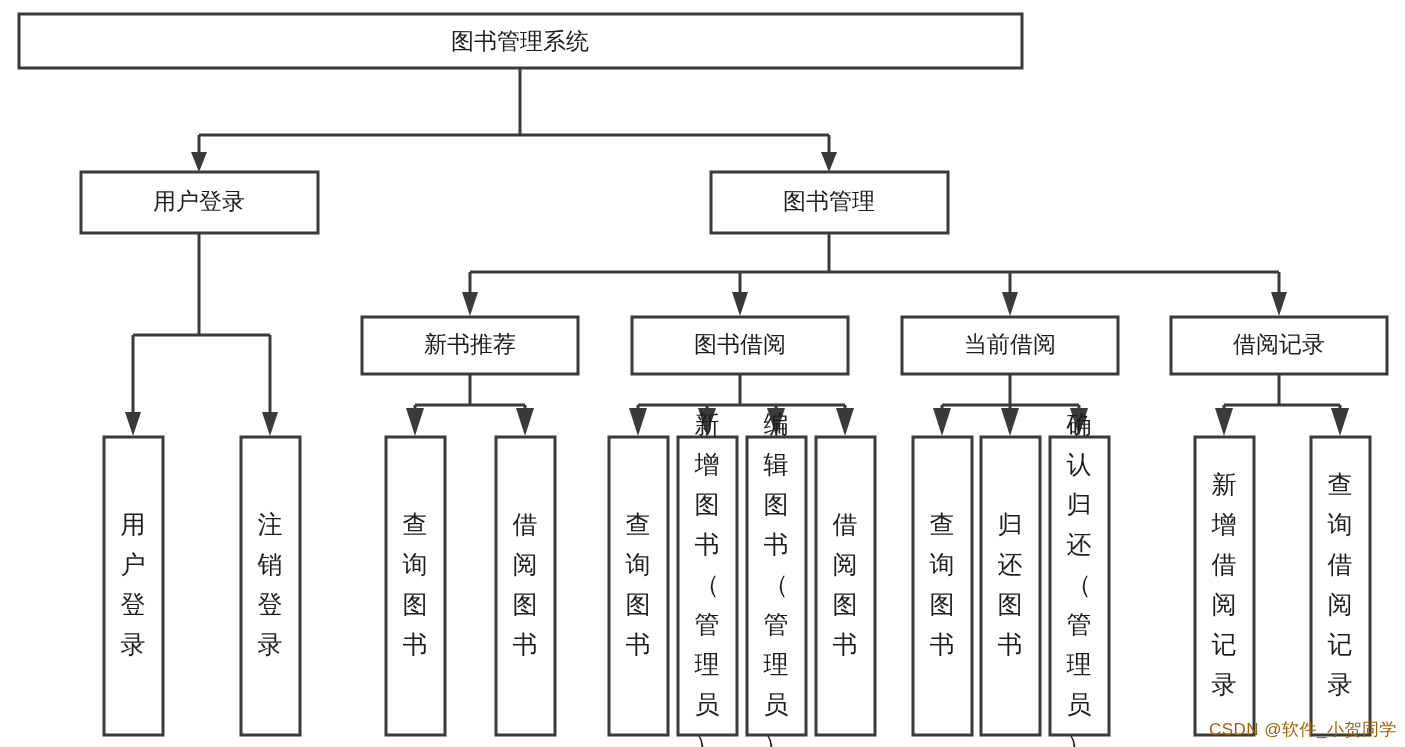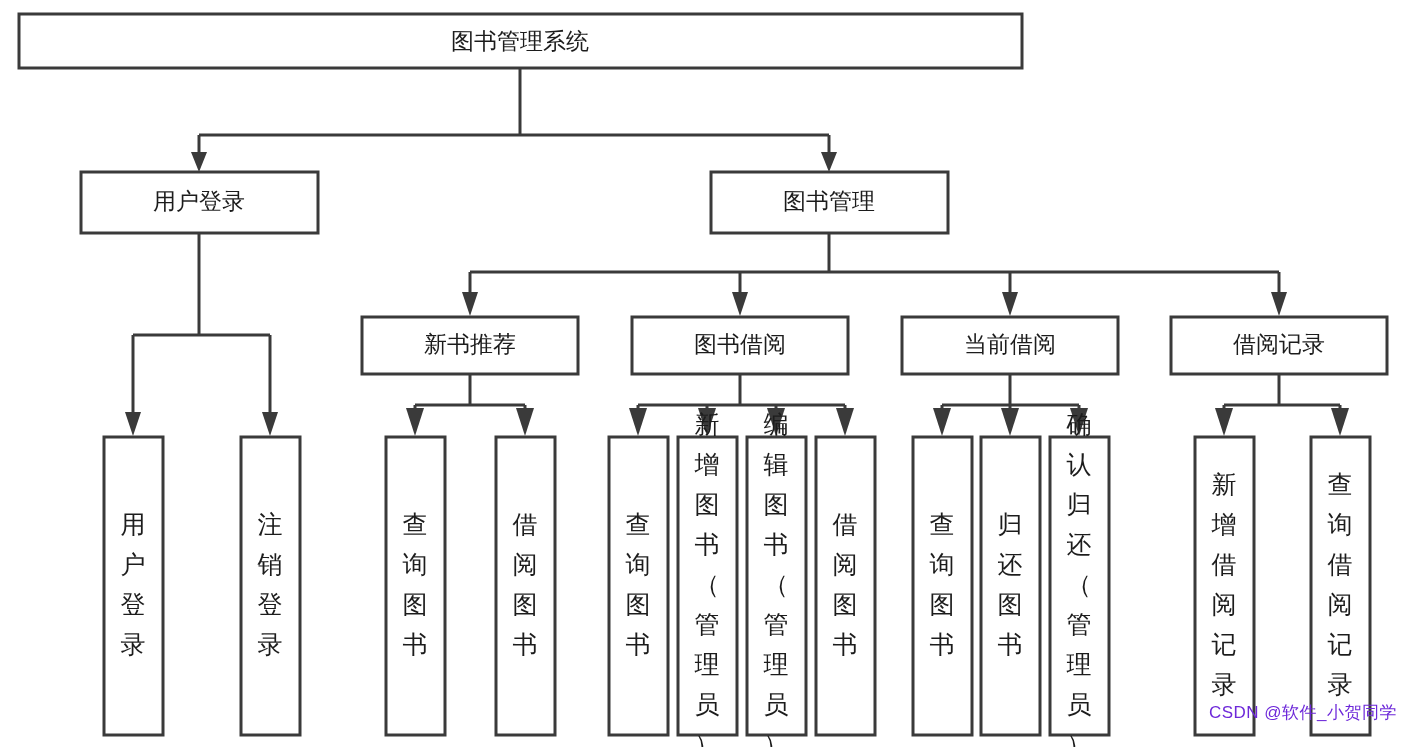--- a/index.html
+++ b/index.html
@@ -50,24 +50,24 @@
   }
   .node-label-v {
     font-family: "Liberation Sans", "DejaVu Sans", sans-serif;
     font-size: 25px;
     fill: #1c1c1c;
     text-anchor: middle;
   }
   .watermark {
     position: absolute;
     right: 8px;
-    bottom: 23px;
+    bottom: 6px;
     font-family: "Liberation Sans", "DejaVu Sans", sans-serif;
     font-size: 17px;
-    color: #6d28d9;
+    color: #a16207;
     letter-spacing: 0.5px;
     white-space: nowrap;
     user-select: none;
   }
 </style>
 </head>
 <body>
 
 <div id="diagram-root">
   <svg class="flow" viewBox="0 0 1405 747" xmlns="http://www.w3.org/2000/svg">

